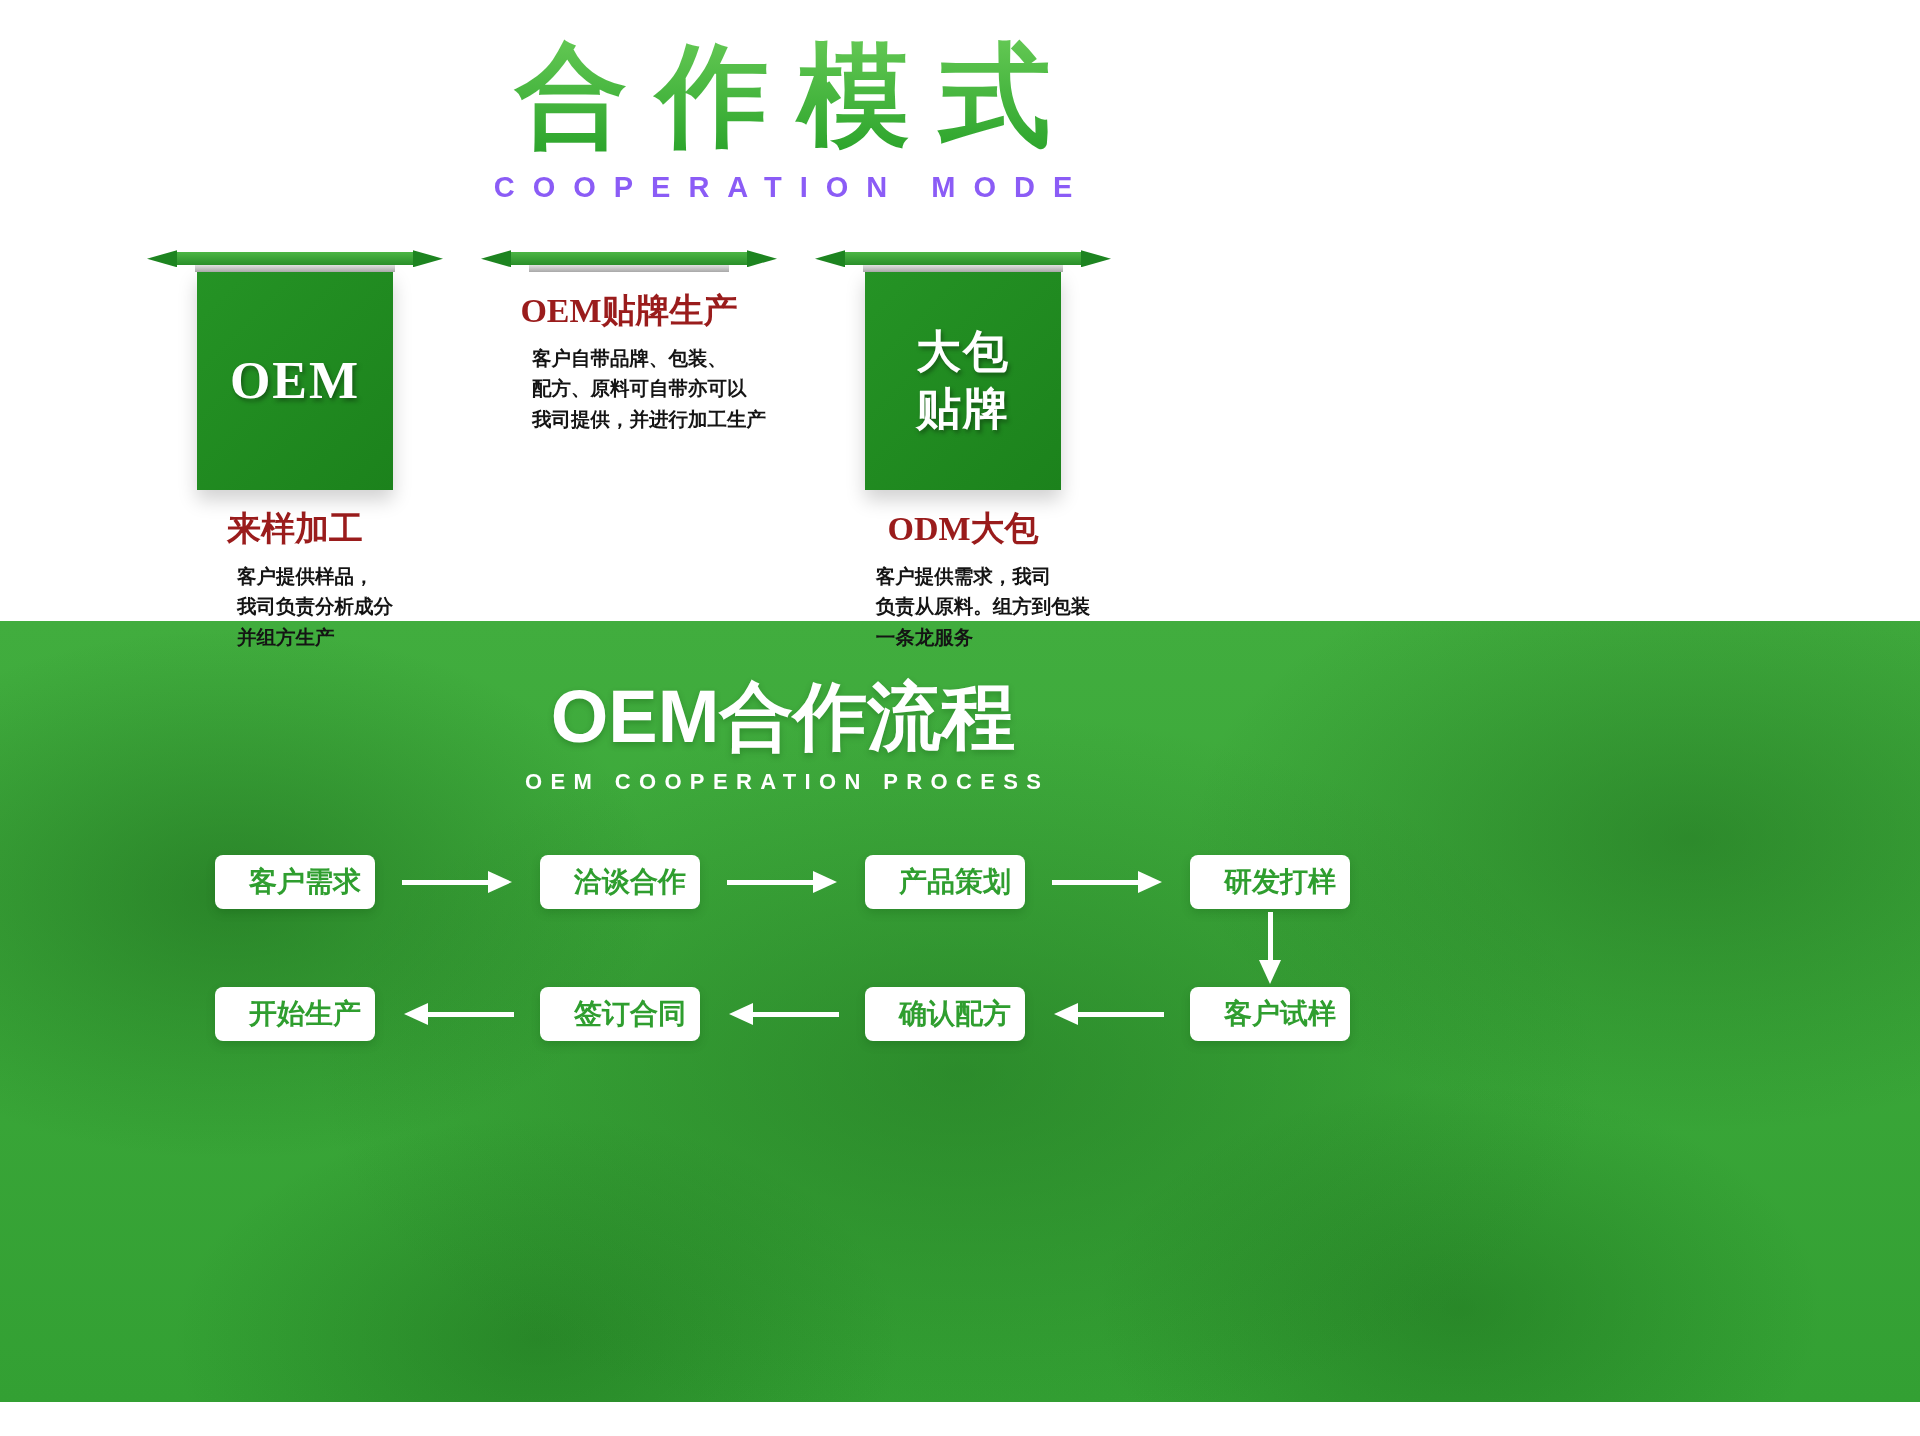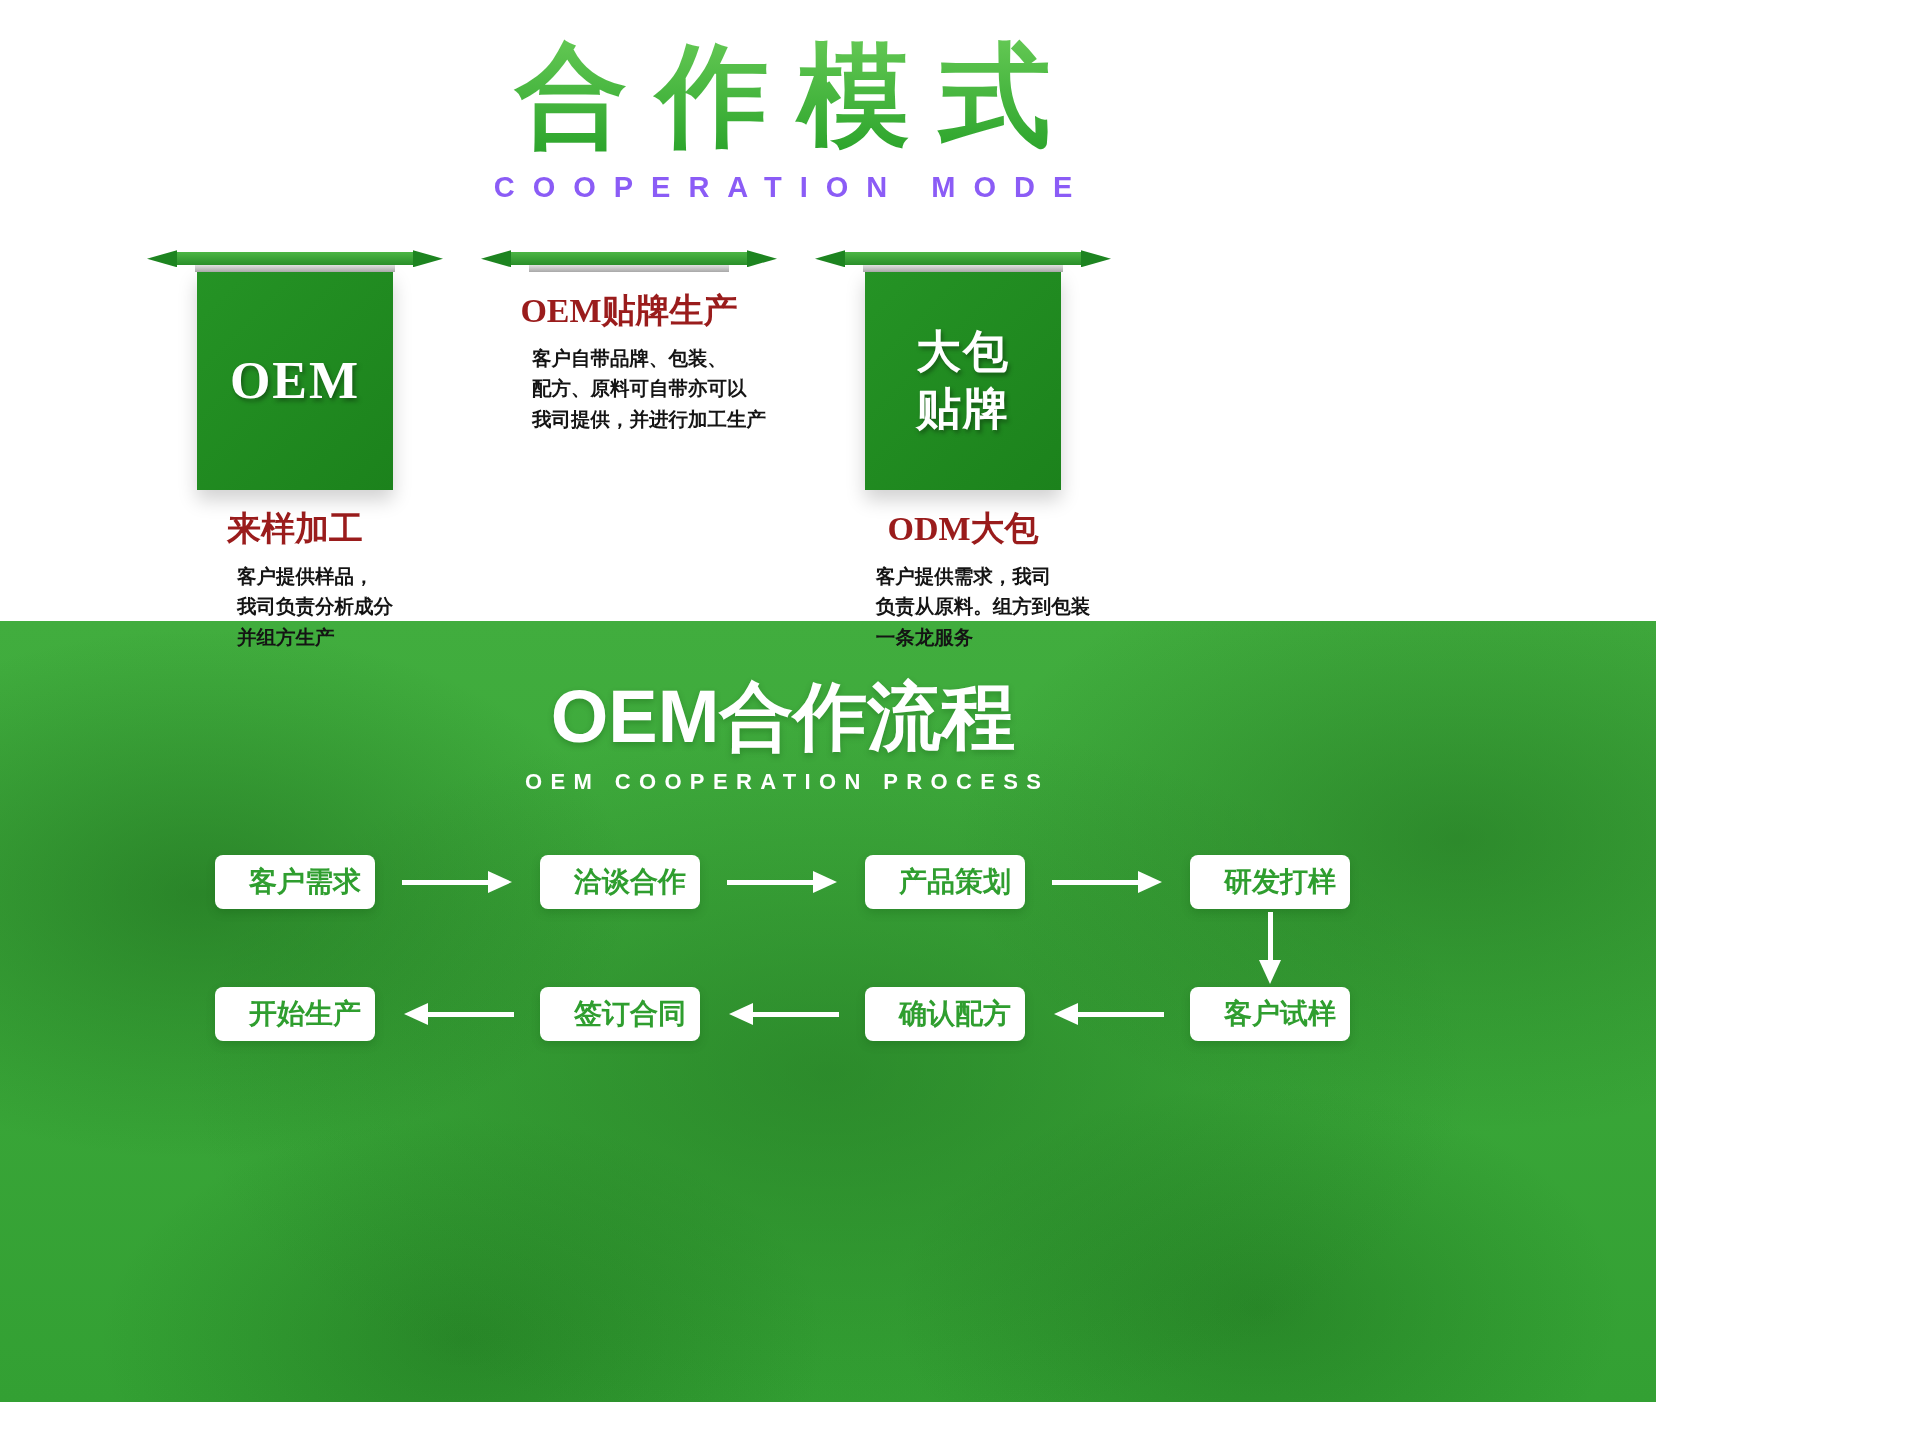--- a/index.html
+++ b/index.html
@@ -103,21 +103,21 @@
     font-weight: 700;
     line-height: 1.55;
     color: #141414;
     text-align: left;
     margin-left: 40px;
   }
   .mode-desc span { display: block; }
 
   
   .process-section {
-    width: 1656px; height: 781px;
+    width: 1920px; height: 781px;
     padding-top: 55px;
     background-color: #3aa83a;
     background-image:
       radial-gradient(ellipse 620px 380px at 12% 35%, rgba(15,80,15,0.40), transparent 70%),
       radial-gradient(ellipse 720px 420px at 88% 28%, rgba(15,80,15,0.35), transparent 70%),
       radial-gradient(ellipse 920px 520px at 50% 58%, rgba(25,100,25,0.40), transparent 70%),
       radial-gradient(ellipse 520px 320px at 28% 92%, rgba(18,88,18,0.35), transparent 70%),
       radial-gradient(ellipse 520px 320px at 76% 88%, rgba(18,88,18,0.35), transparent 70%),
       linear-gradient(180deg, #41ad3e 0%, #33a033 100%);
   }

